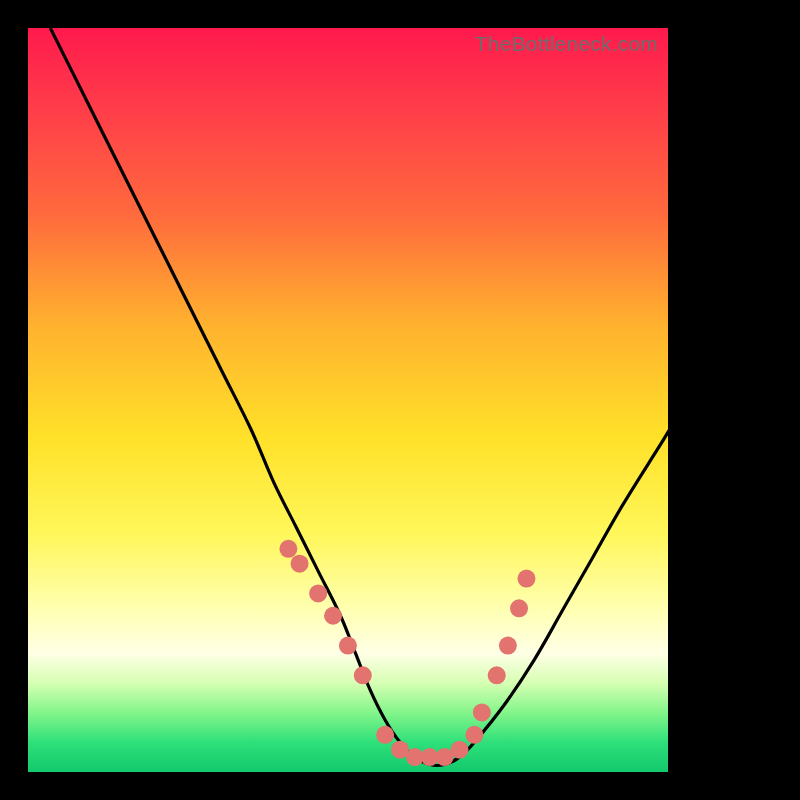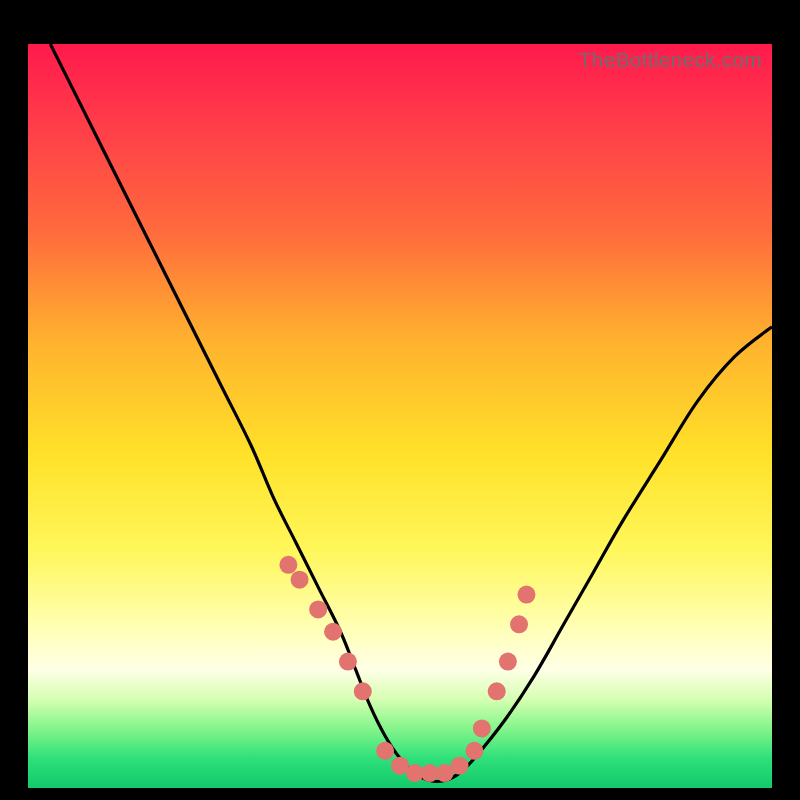--- a/index.html
+++ b/index.html
@@ -14,37 +14,36 @@
   .frame {
     position: relative;
     width: 800px;
     height: 800px;
     background: #000;
   }
   .plot {
     position: absolute;
     left: 28px;
     top: 28px;
-    width: 744px;
+    width: 640px;
     height: 744px;
     background: linear-gradient(to bottom,
       #ff1a4d 0%,
       #ff3a4a 10%,
       #ff6a3d 25%,
       #ffb22e 40%,
       #ffe129 55%,
       #fff75a 68%,
       #ffffb0 78%,
       #ffffe6 84%,
       #d7ffb3 88%,
       #84f58a 92%,
       #2fe07a 96%,
       #12c96c 100%
     );
-    margin-top: 16px;
   }
   .watermark {
     position: absolute;
     top: 4px;
     right: 10px;
     color: #6d6d6d;
     font-size: 21px;
     font-weight: 500;
     letter-spacing: 0.2px;
     pointer-events: none;

